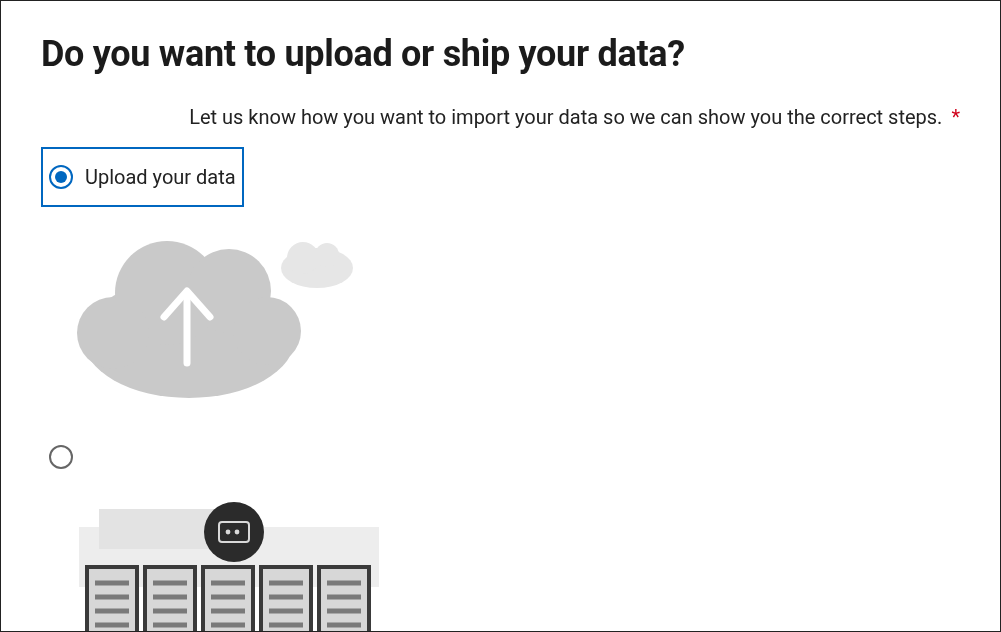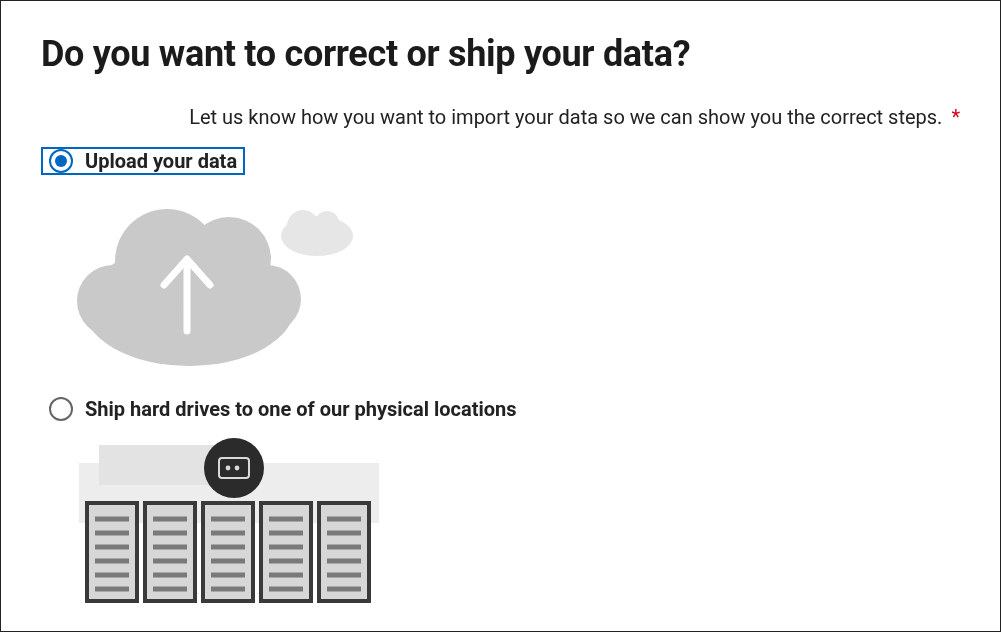--- a/index.html
+++ b/index.html
@@ -28,23 +28,22 @@
     .required-asterisk {
       color: #d0021b;
       margin-left: 4px;
     }
     .option-group { display: flex; flex-direction: column; }
     .option-row {
       display: flex;
       align-items: center;
       gap: 12px;
       border: 2px solid transparent;
-      padding: 0 6px;
+      padding: 16px 6px;
       width: fit-content;
-      font-weight: bold;
     }
     .option-row.highlighted {
       border: 2px solid #0067c0;
     }
     .radio {
       width: 24px;
       height: 24px;
       border-radius: 50%;
       border: 2px solid #666;
       display: inline-flex;
@@ -76,21 +75,21 @@
       height: 190px;
     }
     .servers-illustration-wrap {
       margin: 10px 0 0 28px;
       width: 320px;
     }
   </style>
 </head>
 <body>
 
-<h1 class="page-title">Do you want to correct or ship your data?</h1>
+<h1 class="page-title">Do you want to upload or ship your data?</h1>
 
 <p class="instruction">
   <span>Let us know how you want to import your data so we can show you the correct steps.</span>
   <span class="required-asterisk">*</span>
 </p>
 
 <div class="option-group">
 
   <div class="option-row highlighted">
     <span class="radio selected"></span>
@@ -116,21 +115,20 @@
 
       <g stroke="#ffffff" stroke-width="7" stroke-linecap="round" stroke-linejoin="round" fill="none">
         <line x1="118" y1="150" x2="118" y2="80"></line>
         <polyline points="95,104 118,78 141,104"></polyline>
       </g>
     </svg>
   </div>
 
   <div class="option-row">
     <span class="radio"></span>
-    <span class="option-label">Ship hard drives to one of our physical locations</span>
   </div>
 
   <div class="servers-illustration-wrap">
     <svg viewBox="0 0 320 175" width="320" height="175">
 
       <rect x="10" y="30" width="300" height="60" fill="#ededed"></rect>
       <rect x="30" y="12" width="120" height="40" fill="#e3e3e3"></rect>
 
       <circle cx="165" cy="35" r="30" fill="#2b2b2b"></circle>
       <rect x="150" y="25" width="30" height="20" rx="3" fill="none" stroke="#d9d9d9" stroke-width="2"></rect>

